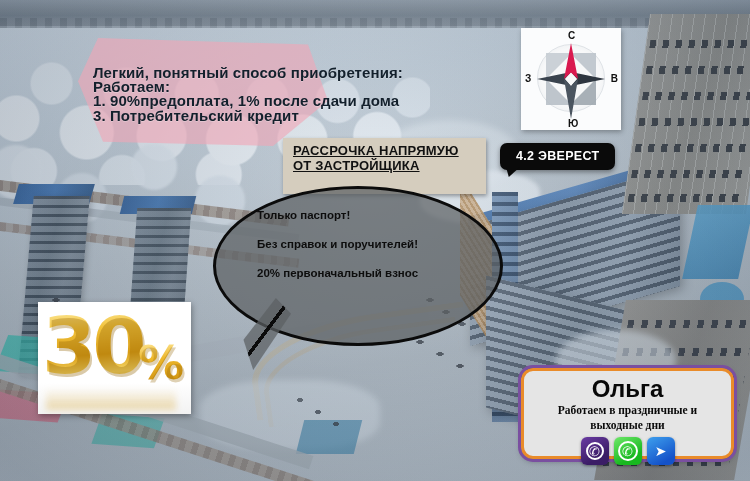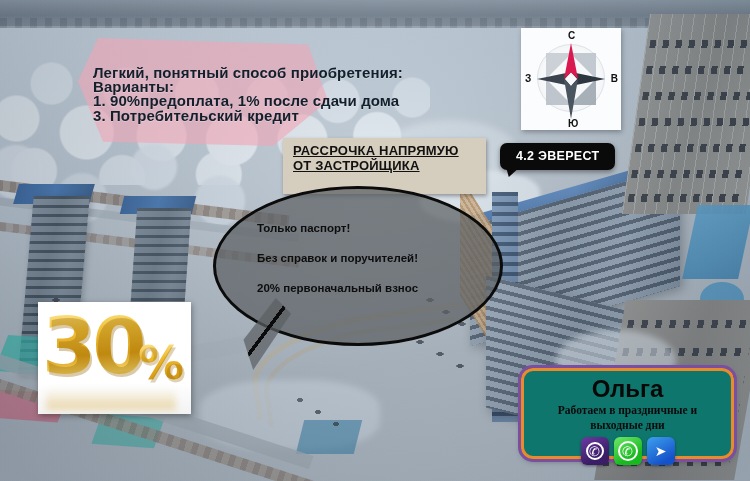--- a/index.html
+++ b/index.html
@@ -198,21 +198,21 @@
   .bubble .tail { position:absolute; left:24px; top:112px; width:54px; height:72px;
     background:rgba(92,96,99,.72);
     clip-path: polygon(72% 0%, 100% 22%, 30% 100%, 12% 58%);
     border:0; }
   .bubble .tailline { position:absolute; left:24px; top:112px; width:54px; height:72px;
     clip-path: polygon(72% 0%, 100% 22%, 30% 100%, 12% 58%, 72% 0%);
     background:
       linear-gradient(to bottom right, transparent 48%, #0b0b0b 48%, #0b0b0b 52%, transparent 52%);}
   .bubble .btxt { position:absolute; left:44px; top:20px; width:235px;
     color:#0d0d0d; font-weight:bold; font-size:11.5px; line-height:15px; }
-  .bubble .btxt p { margin:15px 0 14px 0; }
+  .bubble .btxt p { margin:2px 0 14px 0; }
 
   
   .compass { position:absolute; left:521px; top:28px; width:100px; height:102px;
     background:#fbfcfd; box-shadow:1px 2px 5px rgba(0,0,0,.3); }
   .compass .ring { position:absolute; left:16px; top:16px; width:68px; height:68px;
     border-radius:50%; background:radial-gradient(circle,#f7f8f9 62%,#e6e9ec 100%);
     border:1px solid #dfe3e7; }
   .cn,.cs,.ce,.cw { position:absolute; font-weight:bold; font-size:10px; color:#111; }
   .cn { left:47px; top:2px; } .cs { left:47px; bottom:1px; }
   .ce { right:3px; top:45px; } .cw { left:4px; top:45px; }
@@ -257,21 +257,21 @@
     background:linear-gradient(176deg,#ffeba2,#eeb82c 40%,#c98c0d 100%);
     -webkit-background-clip:text; background-clip:text; color:transparent;
     text-shadow:2px 3px 0 rgba(150,104,8,.3);
     font-family:"DejaVu Sans", sans-serif; }
   .gold .refl { position:absolute; left:8px; top:86px; width:130px; height:22px;
     background:linear-gradient(180deg, rgba(215,160,30,.35), rgba(255,255,255,0));
     filter:blur(3px); transform:scaleY(-1); }
 
   
   .ocard { position:absolute; left:521px; top:368px; width:213px; height:91px;
-    background:#0f766e; border:3px solid #e98b2a; border-radius:12px;
+    background:#e5e5e5; border:3px solid #e98b2a; border-radius:12px;
     outline:3px solid #7a4fa0; outline-offset:0px;
     box-shadow:0 2px 6px rgba(0,0,0,.35); }
   .ocard .name { text-align:center; font-weight:bold; font-size:24px; line-height:28px;
     color:#080808; padding-top:4px; font-family:"Liberation Sans", sans-serif;}
   .ocard .sub { text-align:center; font-weight:bold; font-size:11.5px; line-height:15px;
     color:#0a0a0a; font-family:"Liberation Serif", serif; padding:0 8px; }
   .ocard .icons { display:flex; justify-content:center; gap:5px; margin-top:4px; }
   .ic { width:28px; height:28px; border-radius:6px; position:relative; box-shadow:0 1px 3px rgba(0,0,0,.4); }
   .ic.viber { background:linear-gradient(150deg,#6a3ba3,#3b1d66 70%); }
   .ic.whatsapp { background:linear-gradient(150deg,#6ee86a,#18b81f 70%); }
@@ -348,21 +348,21 @@
     <div class="lyr pgblue"></div>
     <div class="lyr rd1"></div>
     <div class="lyr rd2"></div>
     <div class="lyr cars"></div>
     <div class="grade"></div>
   </div>
 
   <div class="pinkpoly"></div>
   <div class="listtext">
     <div>Легкий, понятный способ приобретения:</div>
-    <div>Варианты:</div>
+    <div>Работаем:</div>
     <div>1. 90%предоплата, 1% после сдачи дома</div>
     <div>3. Потребительский кредит</div>
   </div>
 
   <div class="beige">
     <div class="l1">РАССРОЧКА НАПРЯМУЮ</div>
     <div class="l2">ОТ ЗАСТРОЙЩИКА</div>
   </div>
 
   <div class="bubble">

